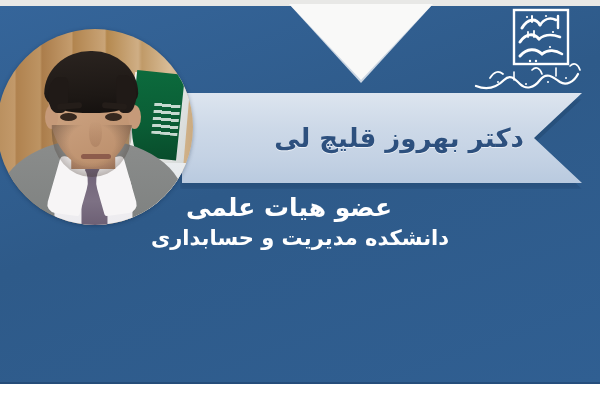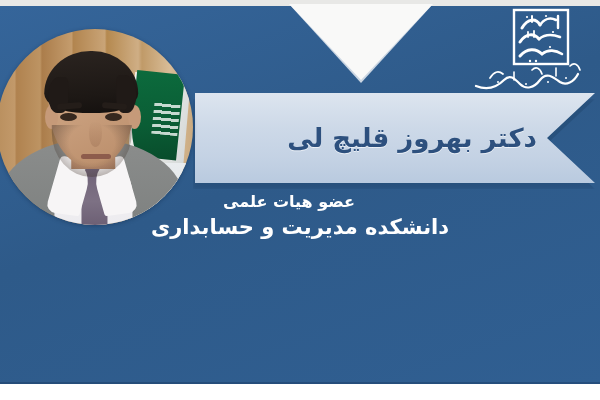--- a/index.html
+++ b/index.html
@@ -63,21 +63,21 @@
     width: 144px; height: 79px;
     background: rgba(255,255,255,.75);
     -webkit-clip-path: polygon(0 0, 100% 0, 50% 100%);
     clip-path: polygon(0 0, 100% 0, 50% 100%);
     z-index: 1;
   }
 
   
   .ribbon-wrap{
     position:absolute;
-    left: 195px; top: 93px;
+    left: 182px; top: 93px;
     width: 400px; height: 90px;
     z-index: 4;
   }
   .ribbon {
     position:absolute;
     inset:0;
     background: linear-gradient(180deg,#dde5ef 0%, #cdd9e8 38%, #c4d2e4 72%, #b9cadf 100%);
     -webkit-clip-path: polygon(0 0, 100% 0, 88% 50%, 100% 100%, 0 100%);
     clip-path: polygon(0 0, 100% 0, 88% 50%, 100% 100%, 0 100%);
     box-shadow: 0 2px 5px rgba(12,35,60,.28);
@@ -290,21 +290,21 @@
     position:absolute;
     left: 0; top: 192px;
     width: 600px;
     z-index: 5;
     text-align: center;
     direction: rtl;
   }
   .subtitle-1{
     font-family: "DejaVu Sans", sans-serif;
     font-weight: 700;
-    font-size: 16px;
+    font-size: 25px;
     color: #ffffff;
     line-height: 1.25;
     padding-right: 22px;
   }
   .subtitle-2{
     font-family: "DejaVu Sans", sans-serif;
     font-weight: 700;
     font-size: 21px;
     color: #ffffff;
     line-height: 1.3;

